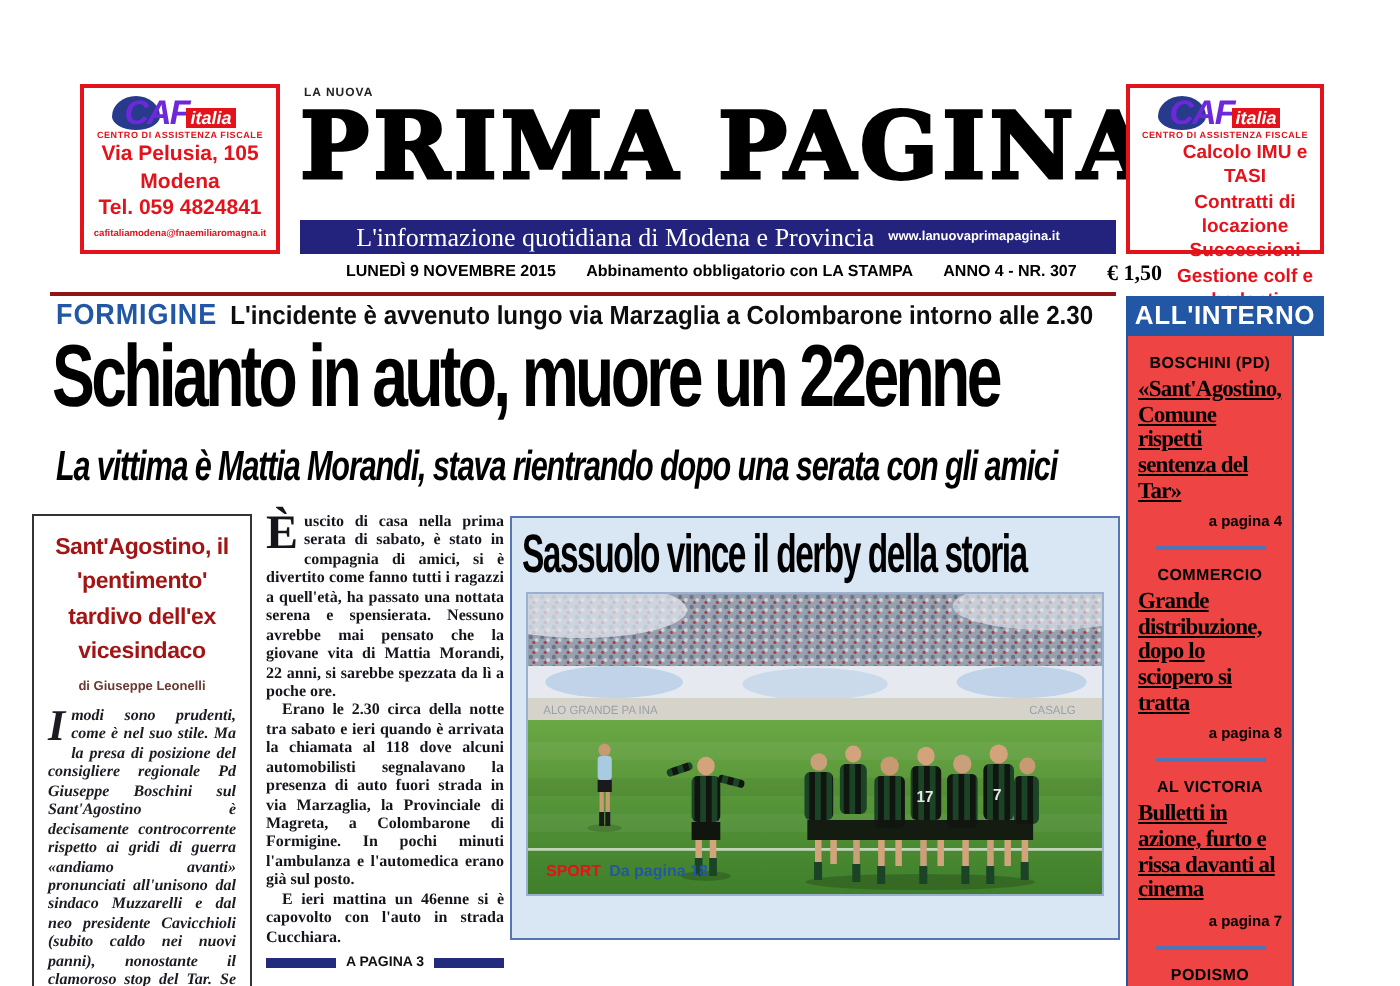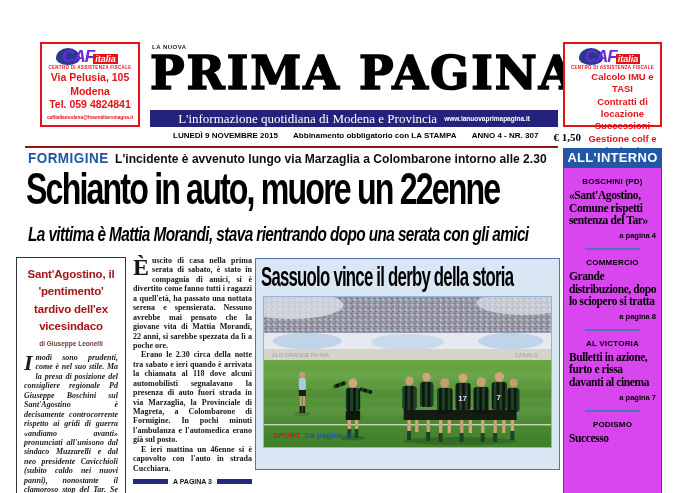--- a/index.html
+++ b/index.html
@@ -75,24 +75,24 @@
         letter-spacing:-1.2px;color:#000;transform:scaleX(.62);transform-origin:left;}
   .sport-photo{position:relative;margin:0 7px;height:152px;border:1px solid #9ab0d0;box-sizing:border-box;background:#4f8a33;}
   .sport-photo svg{display:block;width:100%;height:100%;}
   .photo-caption{position:absolute;left:9px;bottom:7px;font:bold 8px "Liberation Sans",sans-serif;}
   .cap-label{color:#e4121b;margin-right:4px;}
   .cap-rest{color:#2157a5;}
 
   
   .sidebar-header{position:absolute;left:563px;top:148px;width:99px;height:20px;background:#2157a5;color:#fff;
         font:bold 13px/20px "Liberation Sans",sans-serif;text-align:center;letter-spacing:.3px;box-sizing:border-box;}
-  .sidebar-box{position:absolute;left:563px;top:168px;width:99px;height:326px;border:1px solid #2157a5;border-top:none;
-        padding:9px 5px;box-sizing:border-box;background:#d946ef;}
+  .sidebar-box{position:absolute;left:563px;top:168px;width:84px;height:326px;border:1px solid #2157a5;border-top:none;
+        padding:9px 5px;box-sizing:border-box;background:#ef4444;}
   .sb-kicker{text-align:center;font:bold 8px "Liberation Sans",sans-serif;color:#000;margin-bottom:3px;letter-spacing:.2px;}
-  .sb-title{font:bold 11.5px/1.1 "Liberation Serif",serif;letter-spacing:-.4px;color:#000;}
+  .sb-title{font:bold 11.5px/1.1 "Liberation Serif",serif;letter-spacing:-.4px;color:#000;text-decoration:underline;}
   .sb-page{text-align:right;font:bold 7.5px "Liberation Sans",sans-serif;color:#000;margin-top:4px;}
   .sb-div{width:55px;height:2px;background:#4f74b8;margin:8px auto;}
 </style>
 </head>
 <body>
 
 <div class="page">
 
   <div class="ad ad-left">
     <div class="caf-logo">

